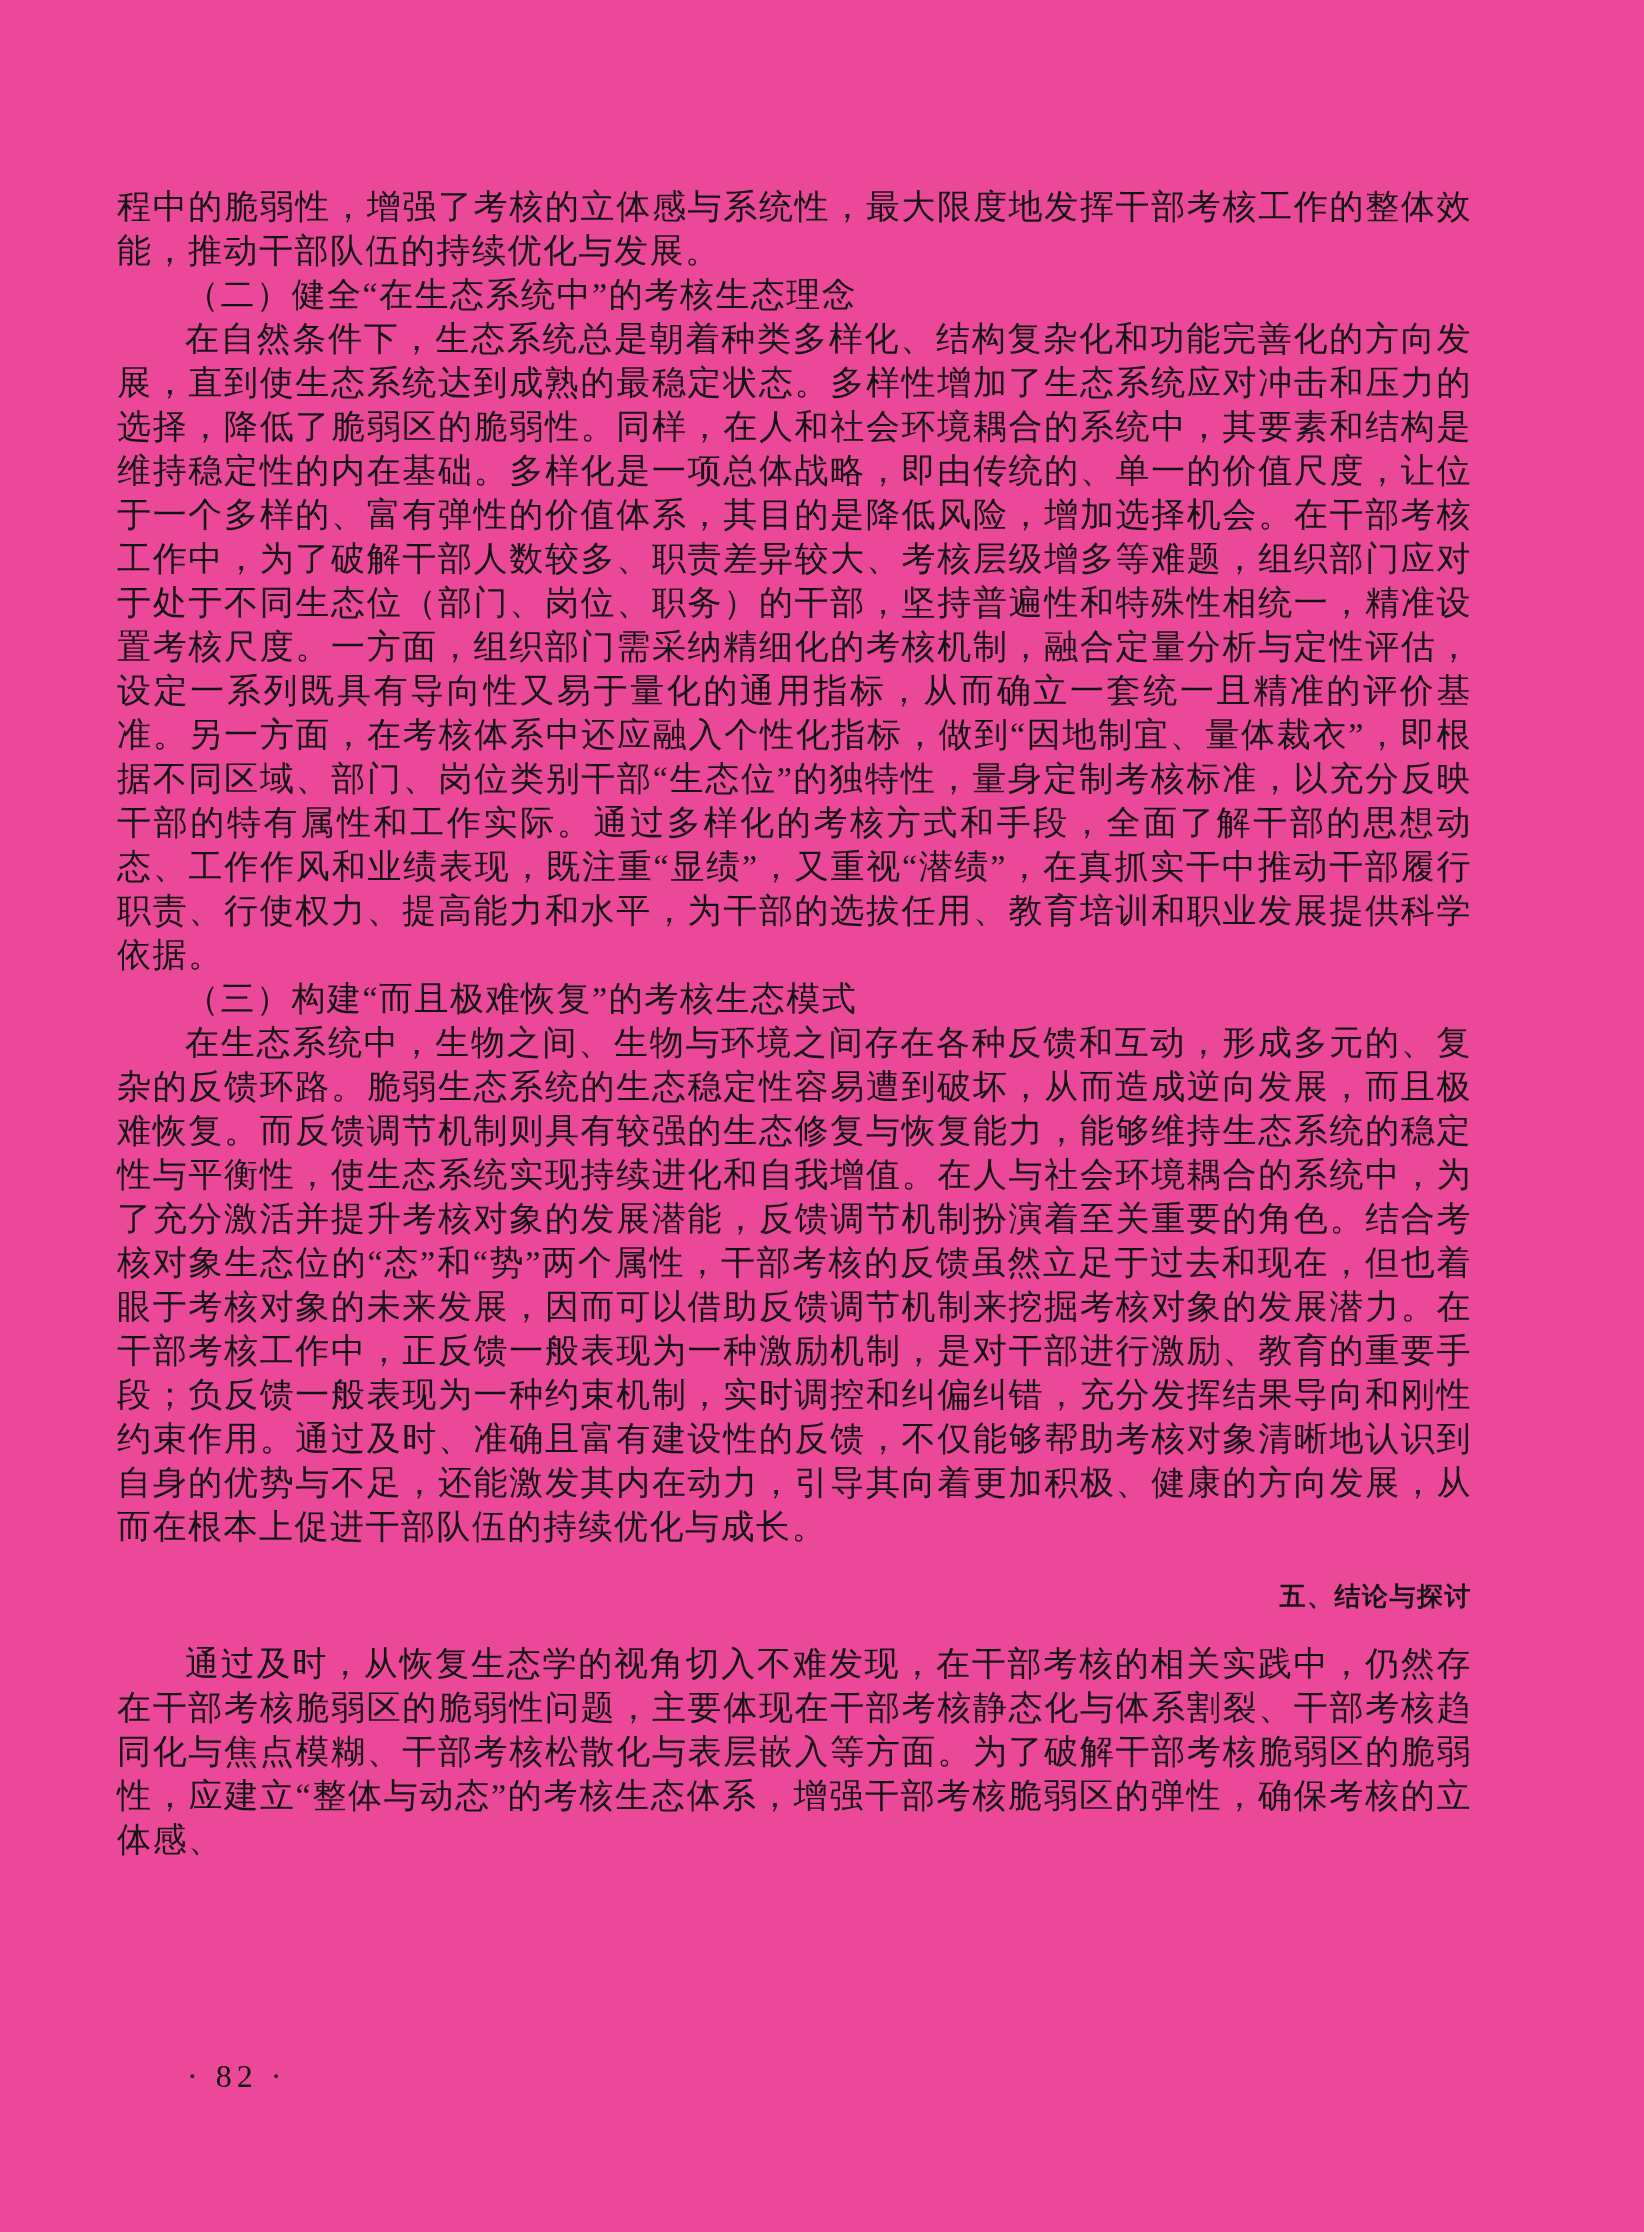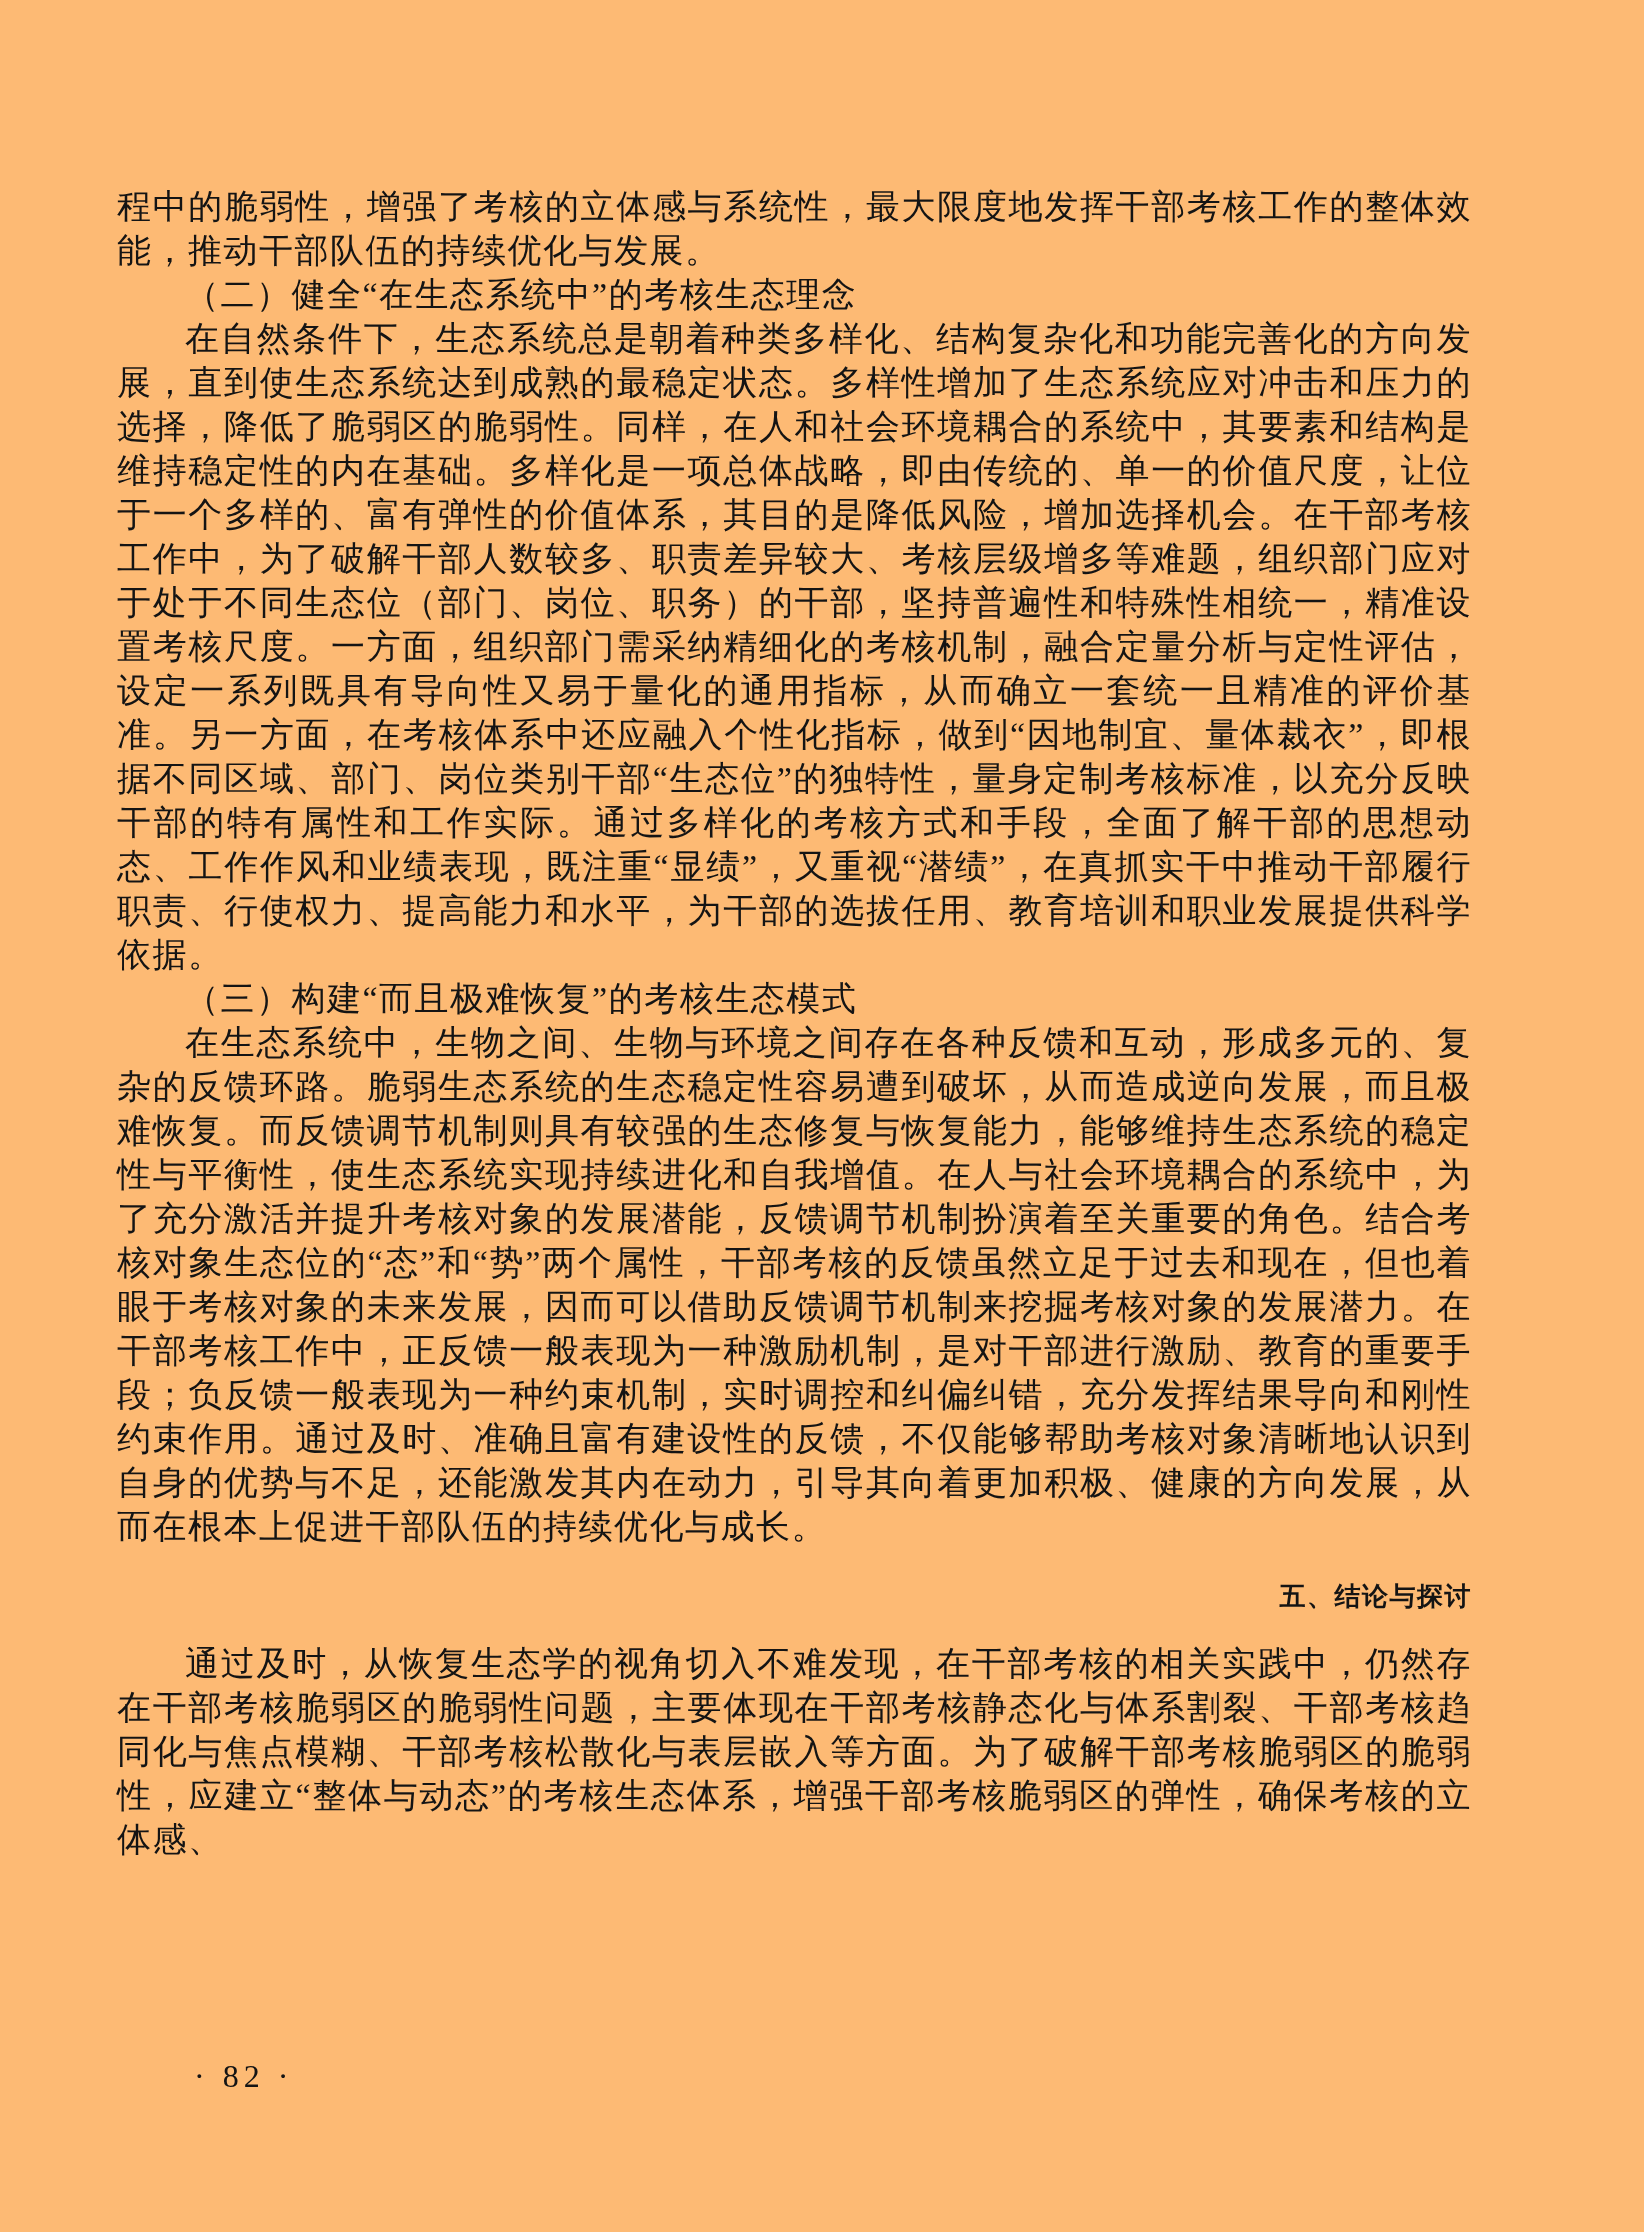--- a/index.html
+++ b/index.html
@@ -11,21 +11,21 @@
     width: 1645px;
     height: 2233px;
     position: relative;
     overflow: hidden;
   }
   .page {
     position: absolute;
     left: 0; top: 0;
     width: 1645px;
     height: 2233px;
-    background: #fdba74;
+    background: #ec4899;
     color: #141414;
   }
   .content {
     position: absolute;
     left: 117px;
     top: 185px;
     width: 1355px;
     font-family: "Liberation Serif", "DejaVu Serif", serif;
     font-size: 34px;
     line-height: 44px;
@@ -49,21 +49,21 @@
     font-weight: bold;
     font-size: 26px;
     line-height: 44px;
     letter-spacing: 1.5px;
     margin: 25px 0 24px 0;
     text-indent: 2em;
     text-align: right;
   }
   .page-number {
     position: absolute;
-    left: 194px;
+    left: 187px;
     top: 2058px;
     font-family: "Liberation Serif", "DejaVu Serif", serif;
     font-size: 32px;
     line-height: 36px;
     letter-spacing: 5px;
     color: #141414;
   }
 </style>
 </head>
 <body>

